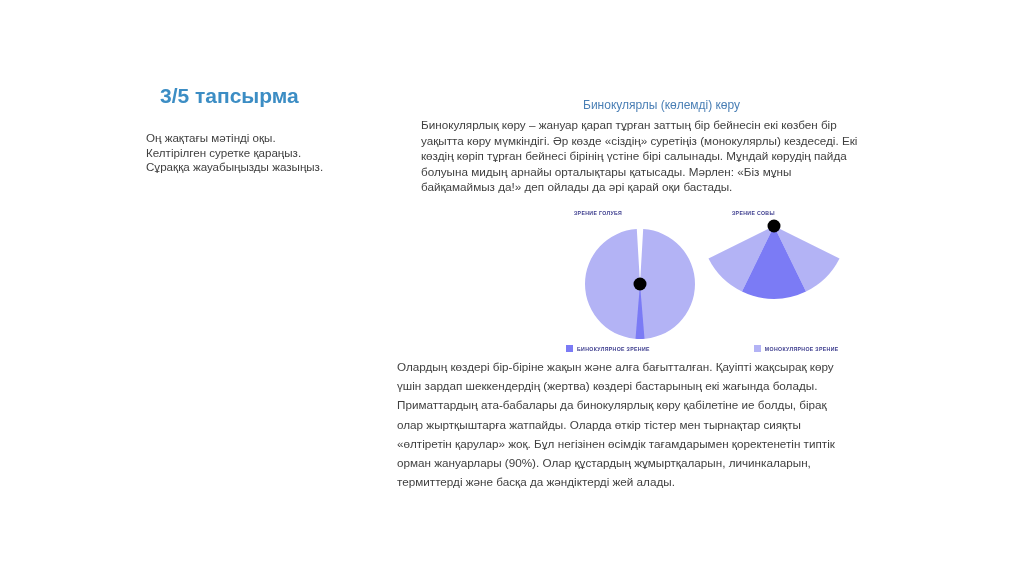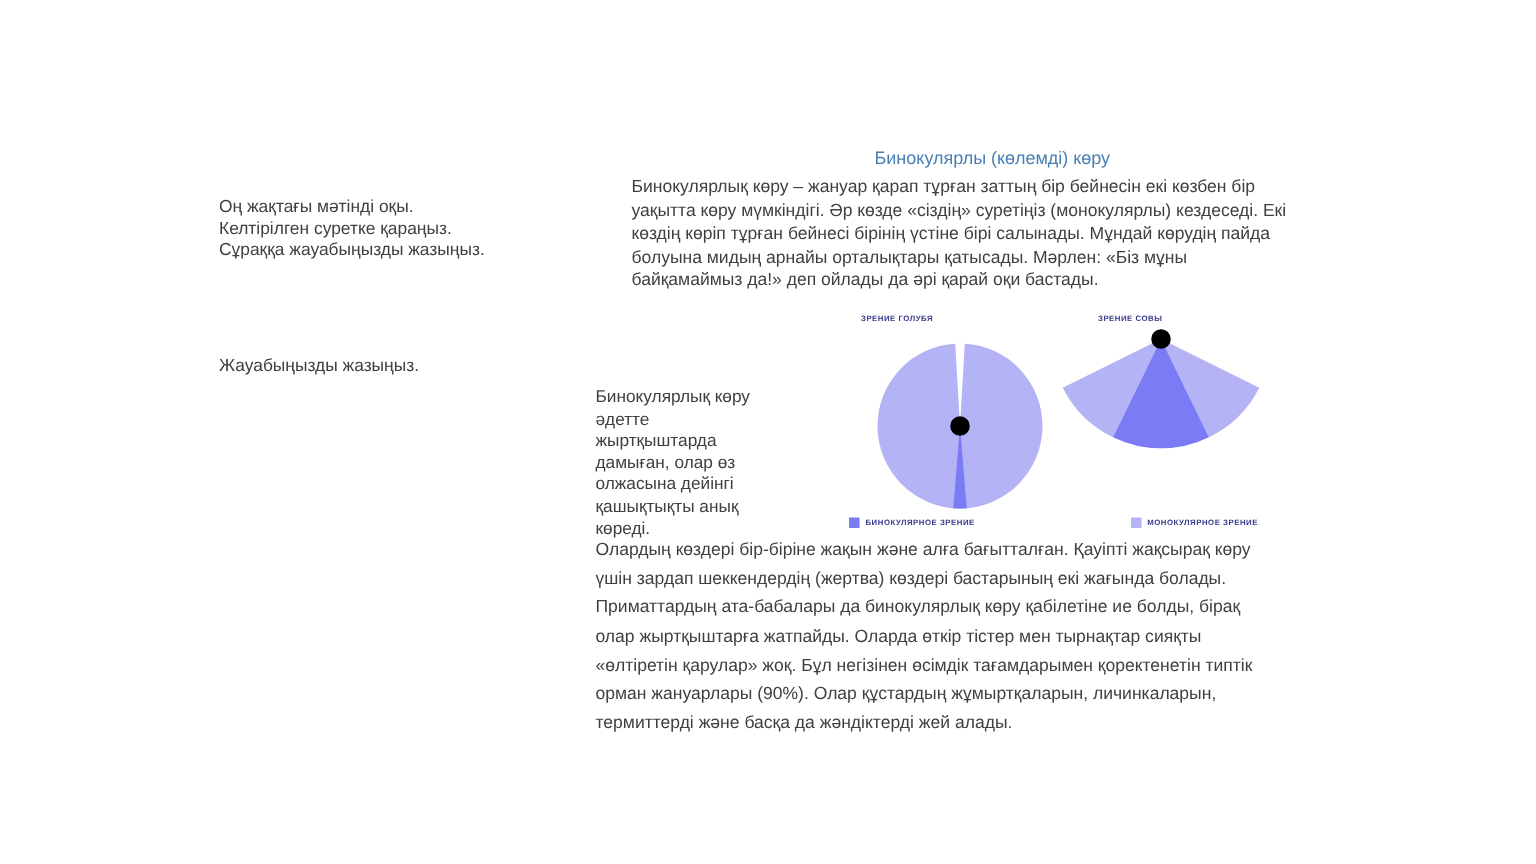--- a/index.html
+++ b/index.html
@@ -160,36 +160,35 @@
     line-height: 19.2px;
     color: #3f3f3f;
   }
 </style>
 </head>
 <body>
 
 <div class="slide">
 
   <div class="title-block">
+    <div class="slide-subtitle">3/5 тапсырма</div>
   </div>
 
   <div class="left-col">
     <p style="white-space: pre-line;">Оң жақтағы мәтінді оқы.
 Келтірілген суретке қараңыз.
 Сұраққа жауабыңызды жазыңыз.</p>
     <div class="gap-a"></div>
     <div class="gap-b"></div>
-    <p>Жауабыңызды жазыңыз.</p>
   </div>
 
   <div class="right-heading">Бинокулярлы (көлемді) көру</div>
 
   <div class="right-para">Бинокулярлық көру – жануар қарап тұрған заттың бір бейнесін екі көзбен бір уақытта көру мүмкіндігі. Әр көзде «сіздің» суретіңіз (монокулярлы) кездеседі. Екі көздің көріп тұрған бейнесі бірінің үстіне бірі салынады. Мұндай көрудің пайда болуына мидың арнайы орталықтары қатысады. Мәрлен: «Біз мұны байқамаймыз да!» деп ойлады да әрі қарай оқи бастады.</div>
 
-  <div class="mid-caption">Бинокулярлық көру әдетте жыртқыштарда дамыған, олар өз олжасына дейінгі қашықтықты анық көреді.</div>
 
   <div class="figure">
 
     <div class="chart-title pigeon">ЗРЕНИЕ ГОЛУБЯ</div>
     <div class="chart-title owl">ЗРЕНИЕ СОВЫ</div>
 
     <svg class="chart-svg" width="320" height="140" viewBox="0 0 320 140">
 
       <g>
 

